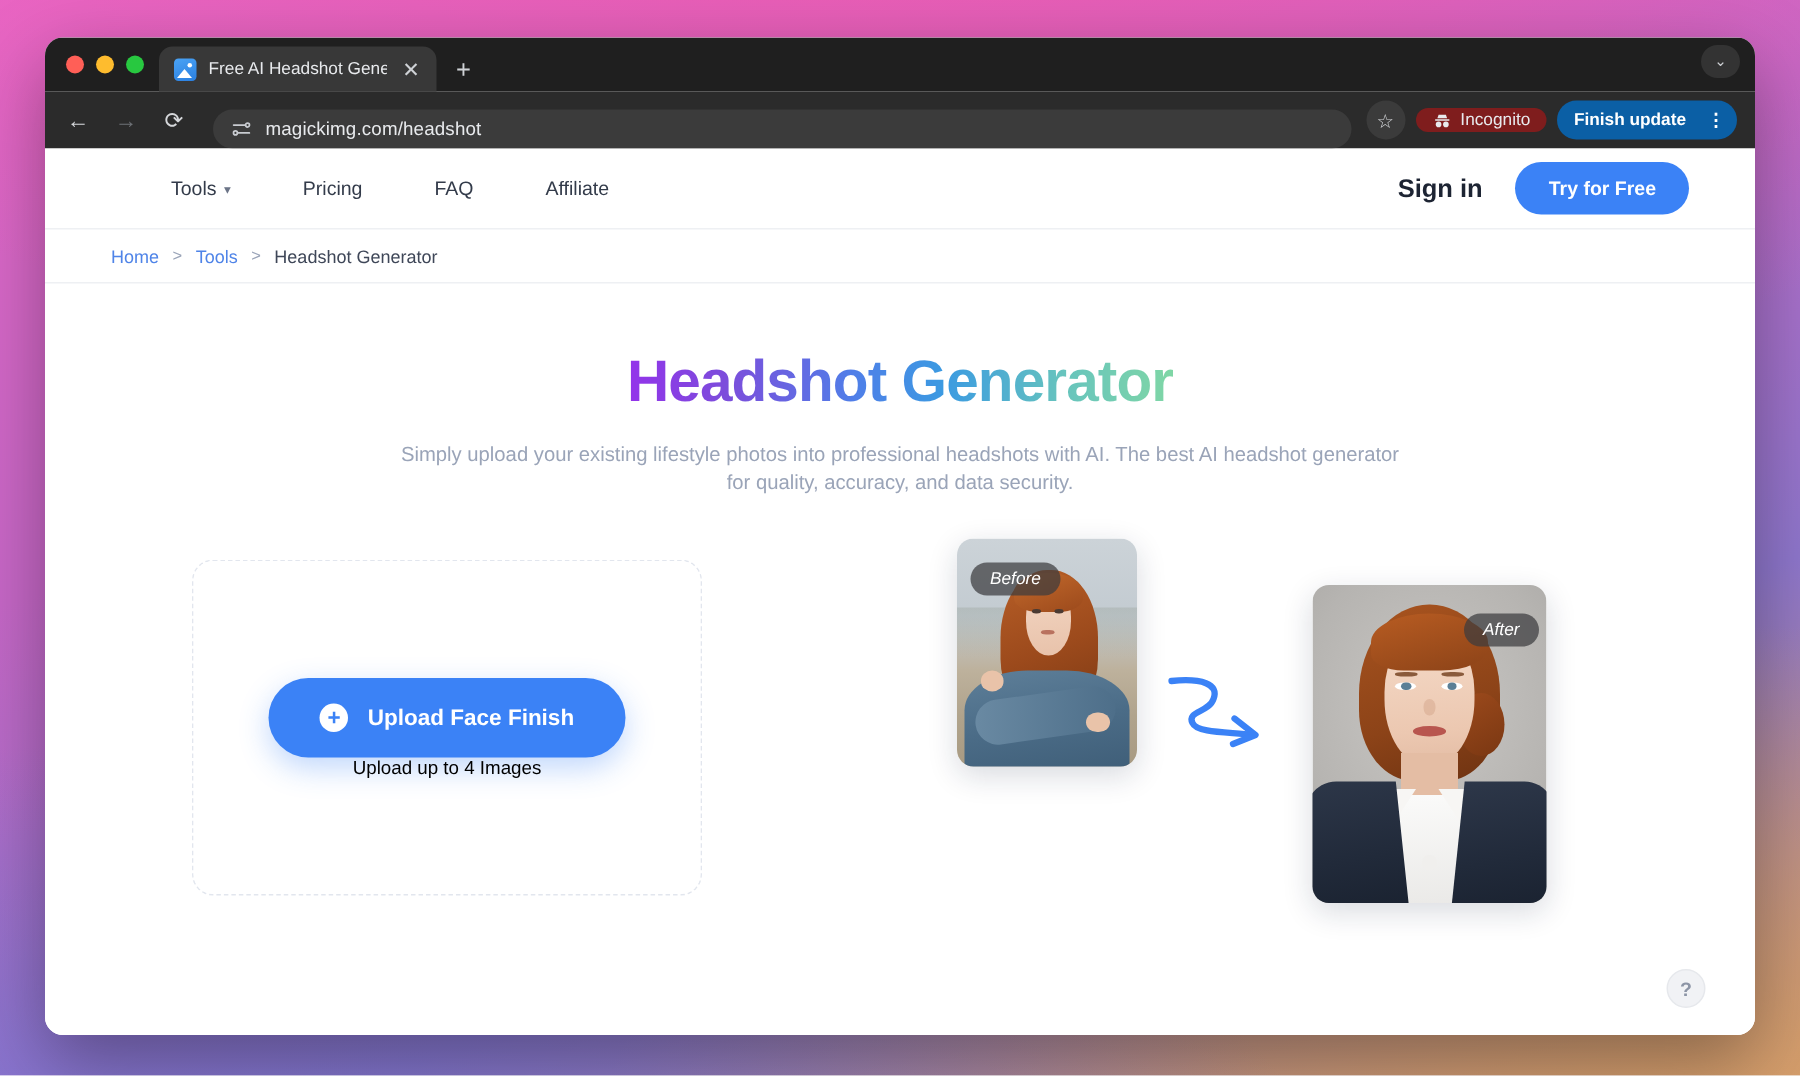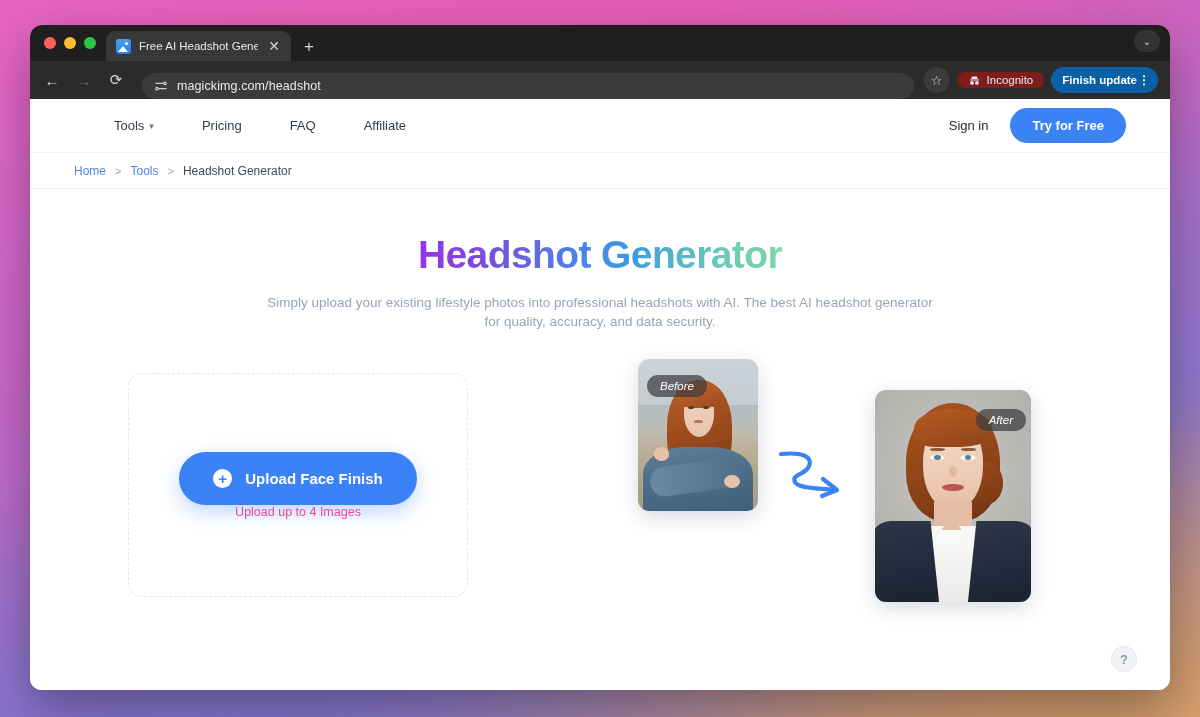--- a/index.html
+++ b/index.html
@@ -137,21 +137,21 @@
   .incognito-chip {
     height: 16px; border-radius: 13px;
     background: #7f1d1d;
     display: flex; align-items: center; gap: 6px;
     padding: 0 11px;
     color: #e8eaed; font-size: 11.5px;
   }
   .update-chip {
     height: 26px; border-radius: 13px;
     background: #0b5fa5;
-    display: flex; align-items: center; gap: 1px;
+    display: flex; align-items: center; gap: 14px;
     padding: 0 8px 0 11px;
     color: #fff; font-size: 11.5px; font-weight: bold; text-align: center;
   }
   .kebab { letter-spacing: 0; font-size: 12px; line-height: 1; }
 
   
   .page { height: 591px; background: #fff; position: relative; overflow: hidden; }
 
   .site-header {
     height: 54px;
@@ -181,21 +181,21 @@
   .logo-text .t2 { color: #9aa4b8; }
 
   .nav { display: flex; align-items: center; gap: 48px; margin-left: 40px; }
   .nav-item {
     font-size: 13px; color: #333b4a;
     display: flex; align-items: center; gap: 5px;
   }
   .chev { font-size: 9px; color: #6b7487; }
 
   .header-right { margin-left: auto; display: flex; align-items: center; gap: 22px; }
-  .signin { font-size: 13px; font-weight: normal; color: #1d2433; }
+  .signin { font-size: 17px; font-weight: bold; color: #1d2433; }
   .cta {
     background: #3b82f6; color: #fff;
     font-size: 13px; font-weight: bold;
     padding: 10px 22px; border-radius: 20px;
     border: none;
   }
 
   .breadcrumb {
     height: 36px;
     border-bottom: 1px solid #eef0f3;
@@ -253,21 +253,21 @@
     border-radius: 30px;
     box-shadow: 0 7px 20px rgba(59,130,246,.32);
   }
   .plus-circle {
     width: 19px; height: 19px; border-radius: 50%;
     background: #fff;
     display: flex; align-items: center; justify-content: center;
     color: #3b82f6; font-size: 15px; font-weight: bold;
     line-height: 1; flex: none;
   }
-  .upload-hint { font-size: 12.5px; color: #ec4899; }
+  .upload-hint { font-size: 12.5px; color: #000000; }
 
   
   .ba { position: absolute; left: 530px; top: -14px; width: 520px; height: 270px; font-style: italic; }
 
   .photo-card {
     position: absolute;
     border-radius: 11px;
     overflow: hidden;
     box-shadow: 0 6px 20px rgba(20,30,60,.16);
   }

